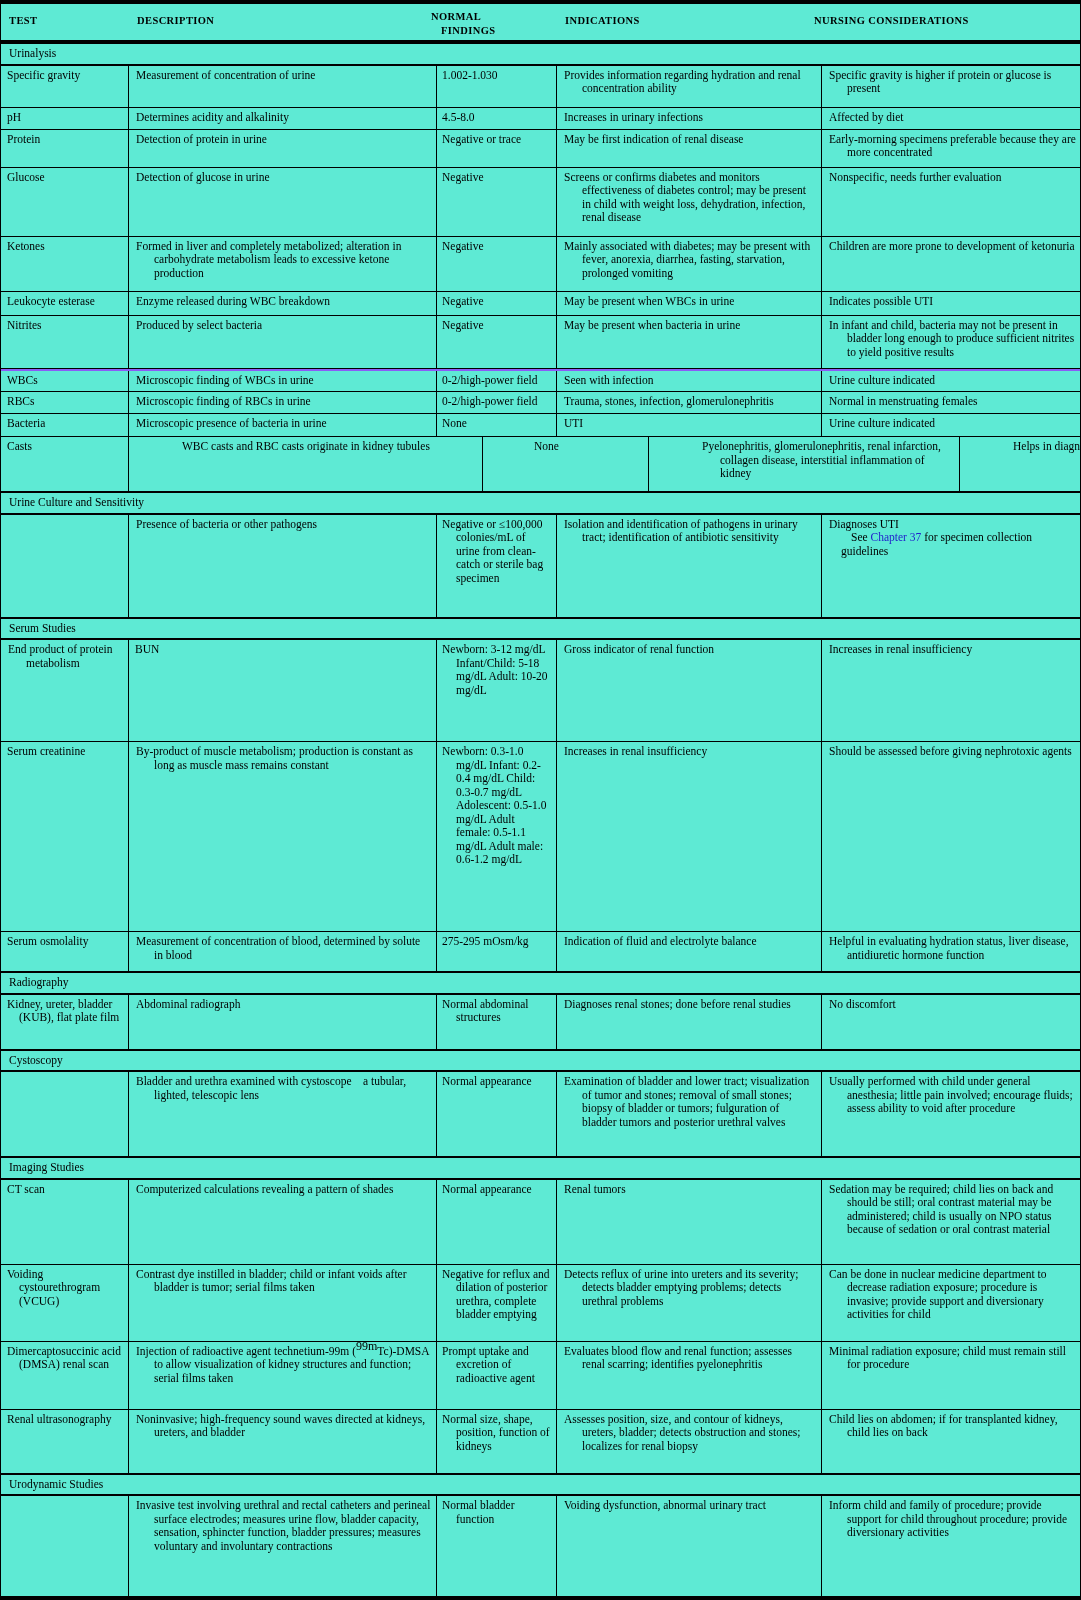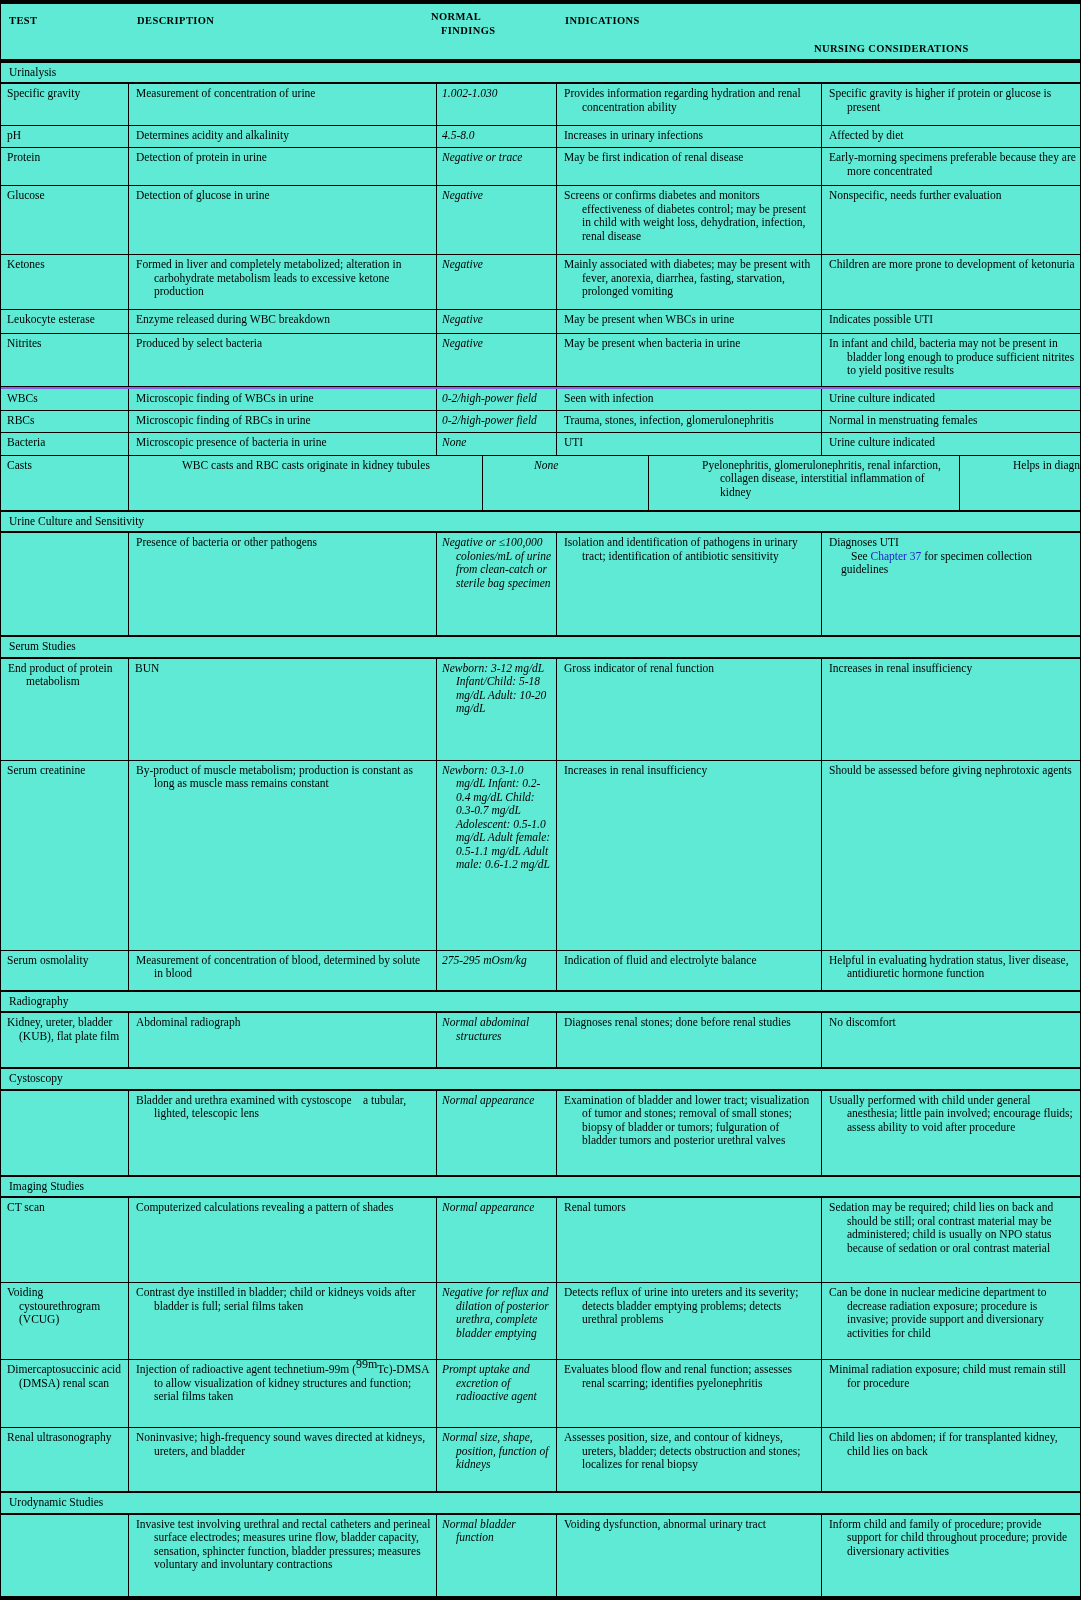--- a/index.html
+++ b/index.html
@@ -15,33 +15,33 @@
     border-left:1px solid #000; border-right:1px solid #000;
   }
   .grid5 { display:grid; grid-template-columns:128px 308px 120px 265px 260px; }
   
   .hdr { border-bottom:3px solid #000; min-height:38px; }
   .hdr-cell {
     font-weight:bold; font-size:10.5px; letter-spacing:0.4px;
     padding:10px 4px 3px 8px;
   }
   .hdr-cell.h2 { margin-left:-6px; padding-top:6px; padding-left:10px; text-indent:-10px; width:100px; }
-  .hdr-cell.h4 { margin-left:-16px;margin-top:28px; }
+  .hdr-cell.h4 { margin-left:-16px; }
   
   .sec {
     border-top:1px solid #000; border-bottom:2px solid #000;
     min-height:21px; padding:3px 6px 3px 8px;
   }
   
   .row { border-bottom:1px solid #000; }
   .row.thick-top { border-top:2px solid #8b5cf6; }
   .cell { border-right:1px solid #000; padding:3px 5px 4px 7px; overflow:hidden; }
   .cell:last-child { border-right:none; }
   .cell.c0 { padding-left:6px; padding-right:2px; }
-  .cell.c2 { padding-left:5px; padding-right:4px;font-style:italic; }
+  .cell.c2 { padding-left:5px; padding-right:4px; }
   .txt { margin:0; padding-left:18px; text-indent:-18px; }
   .c0 .txt { padding-left:12px; text-indent:-12px; }
   .c2 .txt { padding-left:14px; text-indent:-14px; }
   .txt.indent2 { margin-left:12px; padding-left:0; text-indent:10px; }
   .link { color:#2222cc; }
   sup { font-size:12px; line-height:0; }
 </style>
 </head>
 <body>
 
@@ -366,21 +366,21 @@
           </div>
           <div class="cell c4">
             <p class="txt">Sedation may be required; child lies on back and should be still; oral contrast material may be administered; child is usually on NPO status because of sedation or oral contrast material</p>
           </div>
         </div>
         <div class="row grid5" style="min-height: 77px;">
           <div class="cell c0">
             <p class="txt">Voiding cystourethrogram (VCUG)</p>
           </div>
           <div class="cell c1">
-            <p class="txt">Contrast dye instilled in bladder; child or kidneys voids after bladder is full; serial films taken</p>
+            <p class="txt">Contrast dye instilled in bladder; child or infant voids after bladder is tumor; serial films taken</p>
           </div>
           <div class="cell c2">
             <p class="txt">Negative for reflux and dilation of posterior urethra, complete bladder emptying</p>
           </div>
           <div class="cell c3">
             <p class="txt">Detects reflux of urine into ureters and its severity; detects bladder emptying problems; detects urethral problems</p>
           </div>
           <div class="cell c4">
             <p class="txt">Can be done in nuclear medicine department to decrease radiation exposure; procedure is invasive; provide support and diversionary activities for child</p>
           </div>

